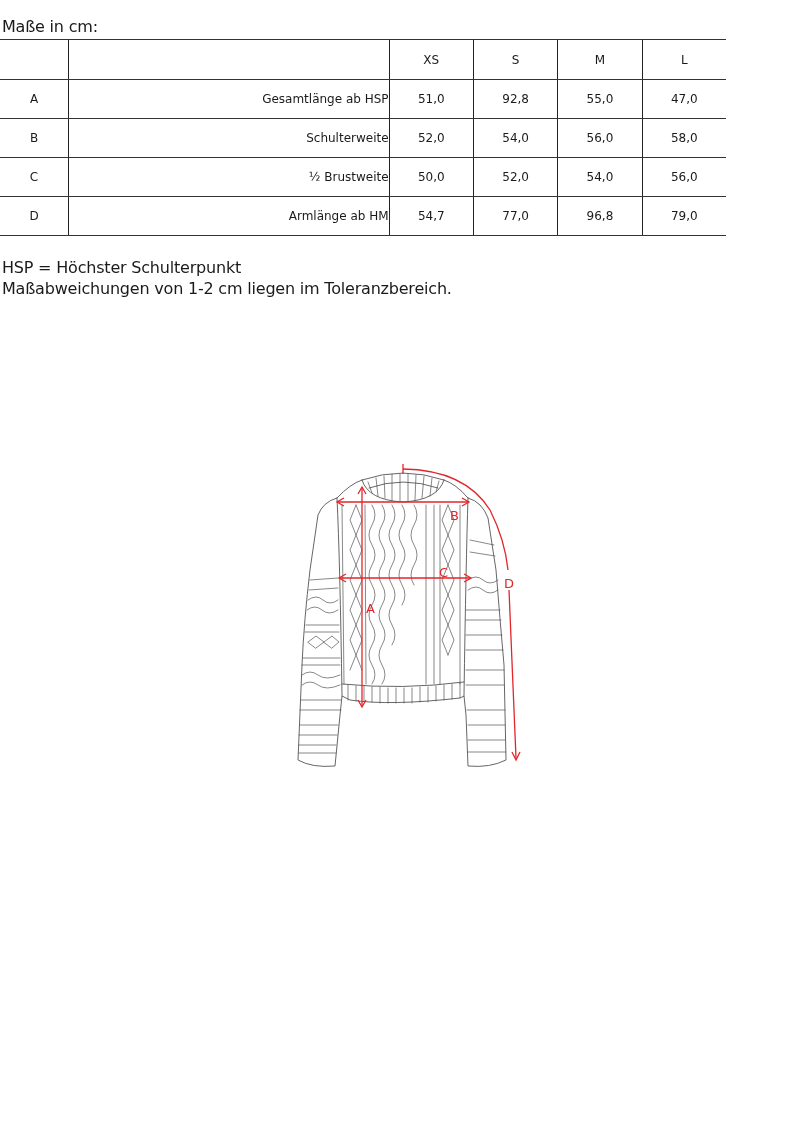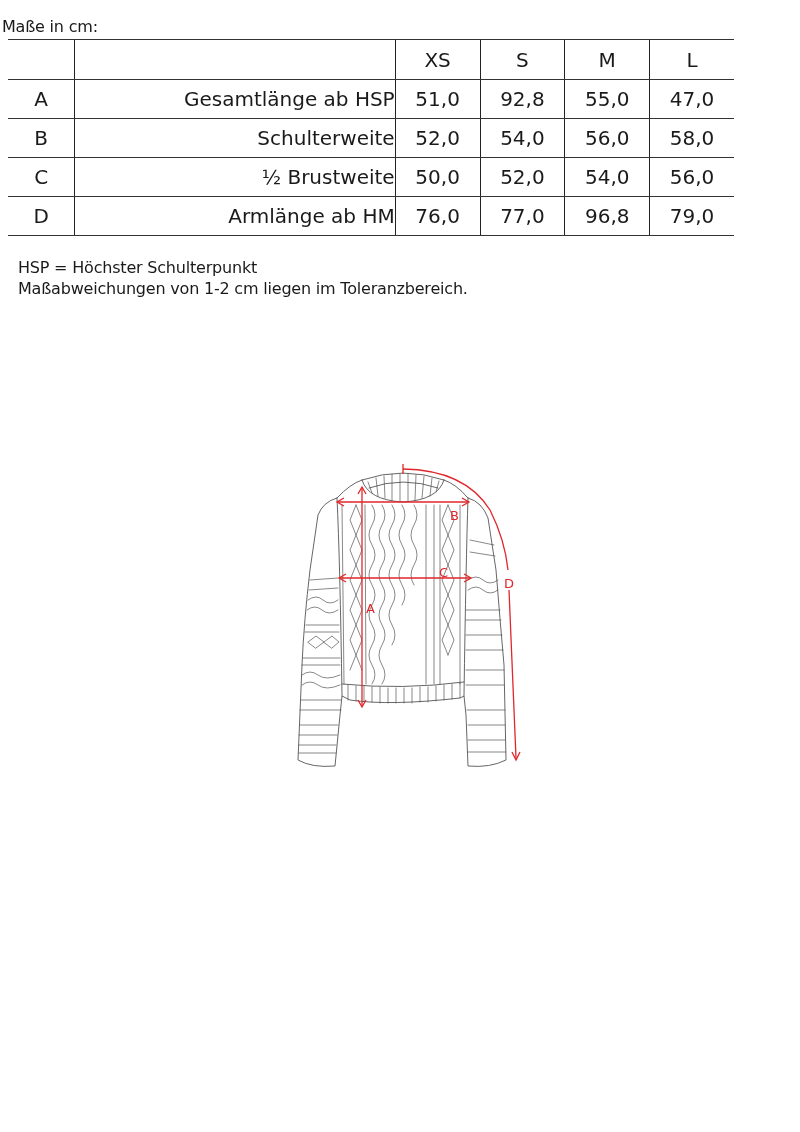--- a/index.html
+++ b/index.html
@@ -1,29 +1,29 @@
 <!DOCTYPE html>
 <html><head>
 <meta charset="utf-8">
 <style>
   html, body { margin: 0; padding: 0; background: #ffffff; }
   body { width: 800px; height: 1132px; position: relative; overflow: hidden;
          font-family: "DejaVu Sans", "Liberation Sans", sans-serif; color: #1a1a1a; }
   .title { position: absolute; left: 2px; top: 1px; font-size: 16px; letter-spacing: -0.2px; margin-top: 16px; }
-  table.size-table { position: absolute; left: 8px; top: 39px; width: 726px;
-                     border-collapse: collapse; font-size: 20px; }
+  table.size-table { position: absolute; left: 0; top: 39px; width: 726px;
+                     border-collapse: collapse; font-size: 12px; }
   table.size-table td { height: 38px; padding: 0; border-top: 1.5px solid #333;
                         border-bottom: 1.5px solid #333; vertical-align: middle; }
   table.size-table td + td { border-left: 1.5px solid #222; }
   td.code { width: 77px; text-align: center; }
   td.label { width: 327px; padding-left: 25px !important; text-align: right; }
   td.val { width: 92px; text-align: center; }
   td.val.last { width: 92px; }
   table.size-table tr.head td { height: 39px; }
-  .notes { position: absolute; left: 18px; top: 257px; font-size: 16px; line-height: 21px; letter-spacing: -0.2px; }
+  .notes { position: absolute; left: 2px; top: 257px; font-size: 16px; line-height: 21px; letter-spacing: -0.2px; }
   .notes div { white-space: nowrap; }
   .sketch { position: absolute; left: 290px; top: 460px; width: 240px; height: 320px; }
   .lbl { font-family: "DejaVu Sans", sans-serif; font-size: 13px; fill: #e0262b; }
 </style>
 </head>
 <body>
 
 <div class="title">Maße in cm:</div>
 
 <table class="size-table">
@@ -56,21 +56,21 @@
     <td class="code">C</td>
     <td class="label">½ Brustweite</td>
     <td class="val">50,0</td>
     <td class="val">52,0</td>
     <td class="val">54,0</td>
     <td class="val last">56,0</td>
   </tr>
   <tr>
     <td class="code">D</td>
     <td class="label">Armlänge ab HM</td>
-    <td class="val">76,0</td>
+    <td class="val">54,7</td>
     <td class="val">77,0</td>
     <td class="val">96,8</td>
     <td class="val last">79,0</td>
   </tr>
 </tbody>
   </table>
 
 <div class="notes">
   <div>HSP = Höchster Schulterpunkt</div>
   <div>Maßabweichungen von 1-2 cm liegen im Toleranzbereich.</div>

